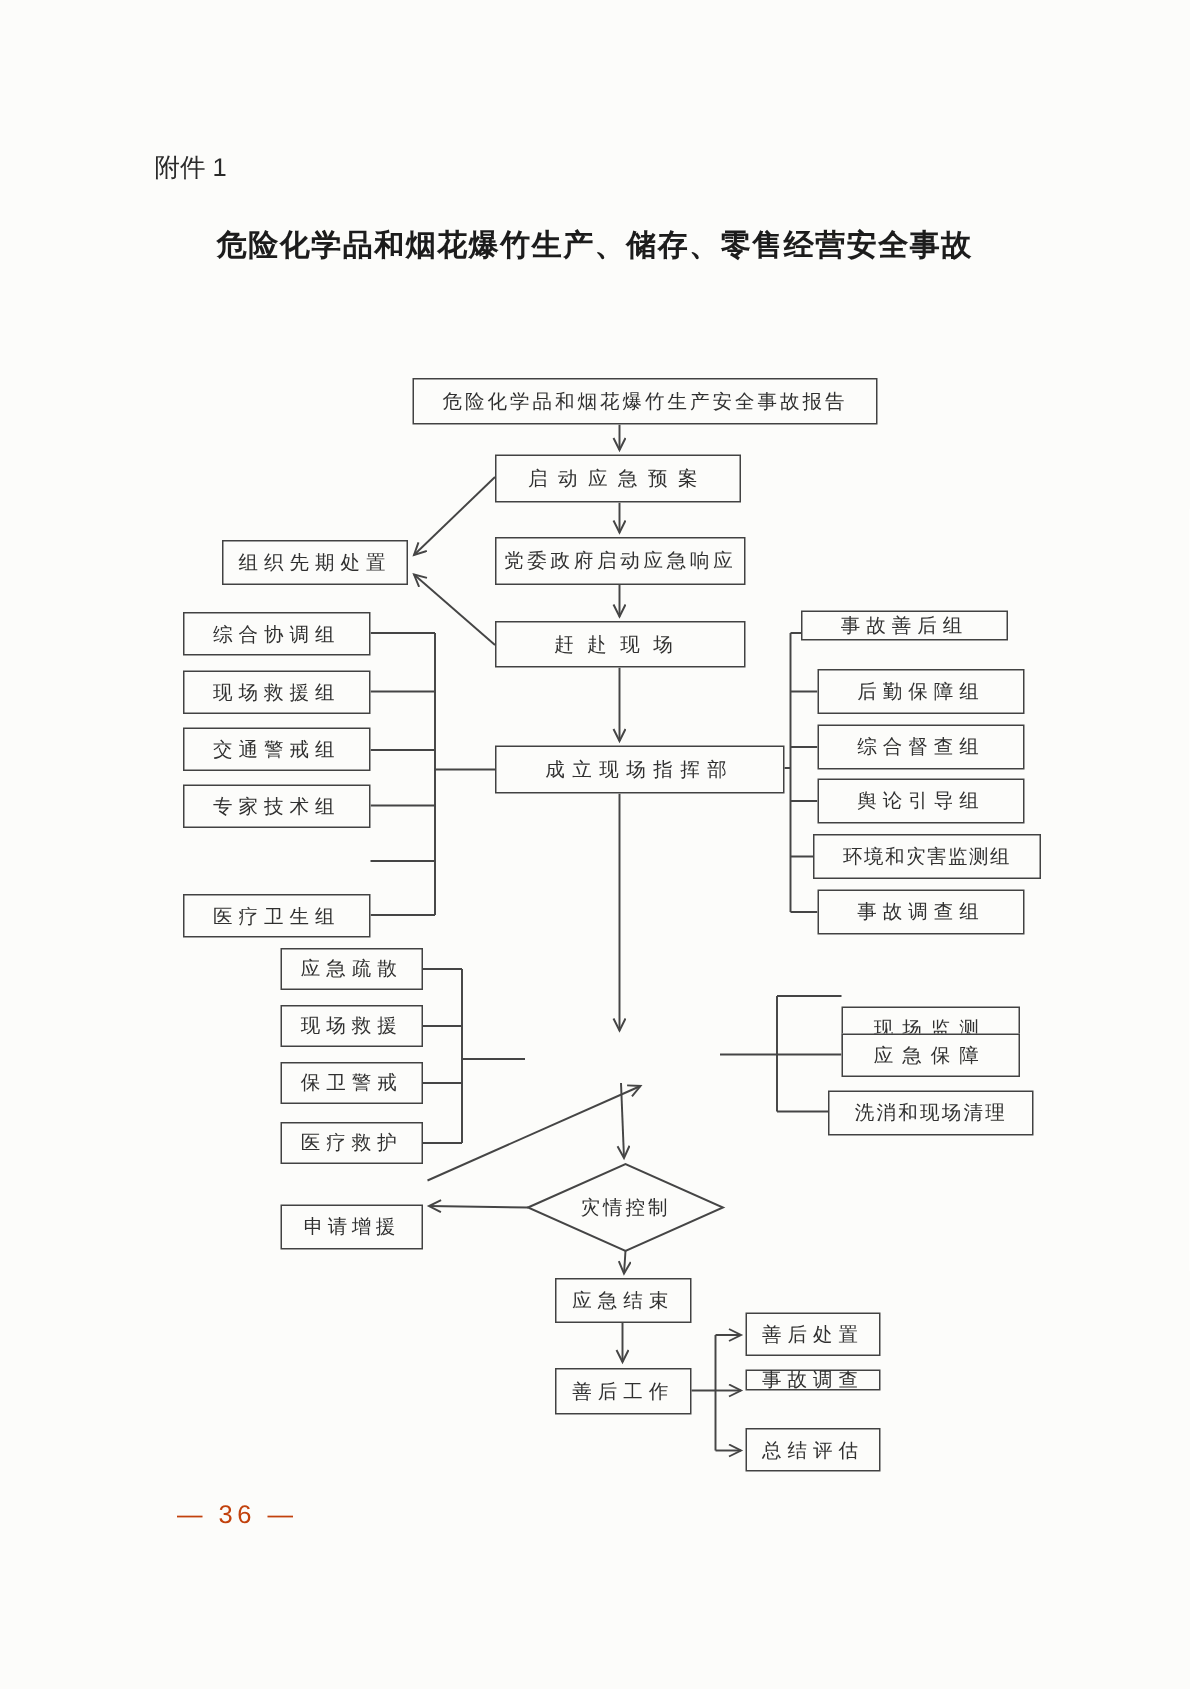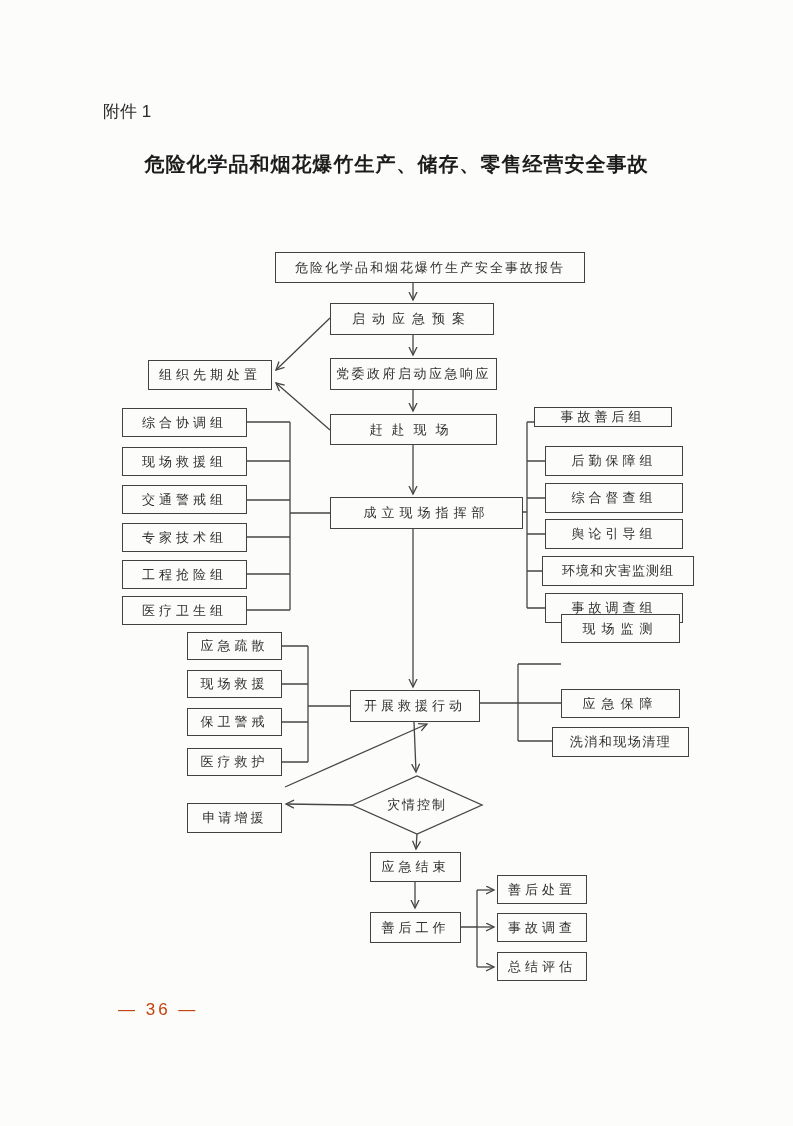--- a/index.html
+++ b/index.html
@@ -87,45 +87,43 @@
   <div class="node" style="left:330px;top:303px;width:164px;height:32px;letter-spacing:7px">启动应急预案</div>
   <div class="node" style="left:330px;top:358px;width:167px;height:32px;letter-spacing:2.5px">党委政府启动应急响应</div>
   <div class="node" style="left:330px;top:414px;width:167px;height:31px;letter-spacing:9px">赶赴现场</div>
   <div class="node" style="left:148px;top:360px;width:124px;height:30px;letter-spacing:4px">组织先期处置</div>
   <div class="node" style="left:330px;top:497px;width:193px;height:32px;letter-spacing:5px">成立现场指挥部</div>
 
   <div class="node" style="left:122px;top:408px;width:125px;height:29px;letter-spacing:4px">综合协调组</div>
   <div class="node" style="left:122px;top:447px;width:125px;height:29px;letter-spacing:4px">现场救援组</div>
   <div class="node" style="left:122px;top:485px;width:125px;height:29px;letter-spacing:4px">交通警戒组</div>
   <div class="node" style="left:122px;top:523px;width:125px;height:29px;letter-spacing:4px">专家技术组</div>
-  <div class="node" style="left:122px;top:560px;width:125px;height:29px;letter-spacing:4px">工程抢险组</div>
   <div class="node" style="left:122px;top:596px;width:125px;height:29px;letter-spacing:4px">医疗卫生组</div>
 
   <div class="node" style="left:534px;top:407px;width:138px;height:20px;letter-spacing:4px">事故善后组</div>
   <div class="node" style="left:545px;top:446px;width:138px;height:30px;letter-spacing:4px">后勤保障组</div>
   <div class="node" style="left:545px;top:483px;width:138px;height:30px;letter-spacing:4px">综合督查组</div>
   <div class="node" style="left:545px;top:519px;width:138px;height:30px;letter-spacing:4px">舆论引导组</div>
   <div class="node" style="left:542px;top:556px;width:152px;height:30px;letter-spacing:1px">环境和灾害监测组</div>
   <div class="node" style="left:545px;top:593px;width:138px;height:30px;letter-spacing:4px">事故调查组</div>
 
   <div class="node" style="left:187px;top:632px;width:95px;height:28px;letter-spacing:4px">应急疏散</div>
   <div class="node" style="left:187px;top:670px;width:95px;height:28px;letter-spacing:4px">现场救援</div>
   <div class="node" style="left:187px;top:708px;width:95px;height:28px;letter-spacing:4px">保卫警戒</div>
   <div class="node" style="left:187px;top:748px;width:95px;height:28px;letter-spacing:4px">医疗救护</div>
 
-  <div class="node" style="left:350px;top:690px;width:130px;height:32px;letter-spacing:4px">开展救援行动</div>
 
-  <div class="node" style="left:561px;top:614px;width:119px;height:29px;letter-spacing:6px">现场监测</div>
+  <div class="node" style="left:561px;top:671px;width:119px;height:29px;letter-spacing:6px">现场监测</div>
   <div class="node" style="left:561px;top:689px;width:119px;height:29px;letter-spacing:6px">应急保障</div>
   <div class="node" style="left:552px;top:727px;width:137px;height:30px;letter-spacing:1.5px">洗消和现场清理</div>
 
   <div class="node" style="left:187px;top:803px;width:95px;height:30px;letter-spacing:3px">申请增援</div>
   <div class="node diamond-label" style="left:352px;top:791px;width:130px;height:28px;letter-spacing:2px">灾情控制</div>
   <div class="node" style="left:370px;top:852px;width:91px;height:30px;letter-spacing:4px">应急结束</div>
   <div class="node" style="left:370px;top:912px;width:91px;height:31px;letter-spacing:4px">善后工作</div>
 
   <div class="node" style="left:497px;top:875px;width:90px;height:29px;letter-spacing:4px">善后处置</div>
-  <div class="node" style="left:497px;top:913px;width:90px;height:29px;letter-spacing:4px">事故调查</div>
+  <div class="node" style="left:497px;top:913px;width:90px;height:14px;letter-spacing:4px">事故调查</div>
   <div class="node" style="left:497px;top:952px;width:90px;height:29px;letter-spacing:4px">总结评估</div>
 
   <div class="pagenum">— 36 —</div>
 
 </div>
 
 </body></html>

